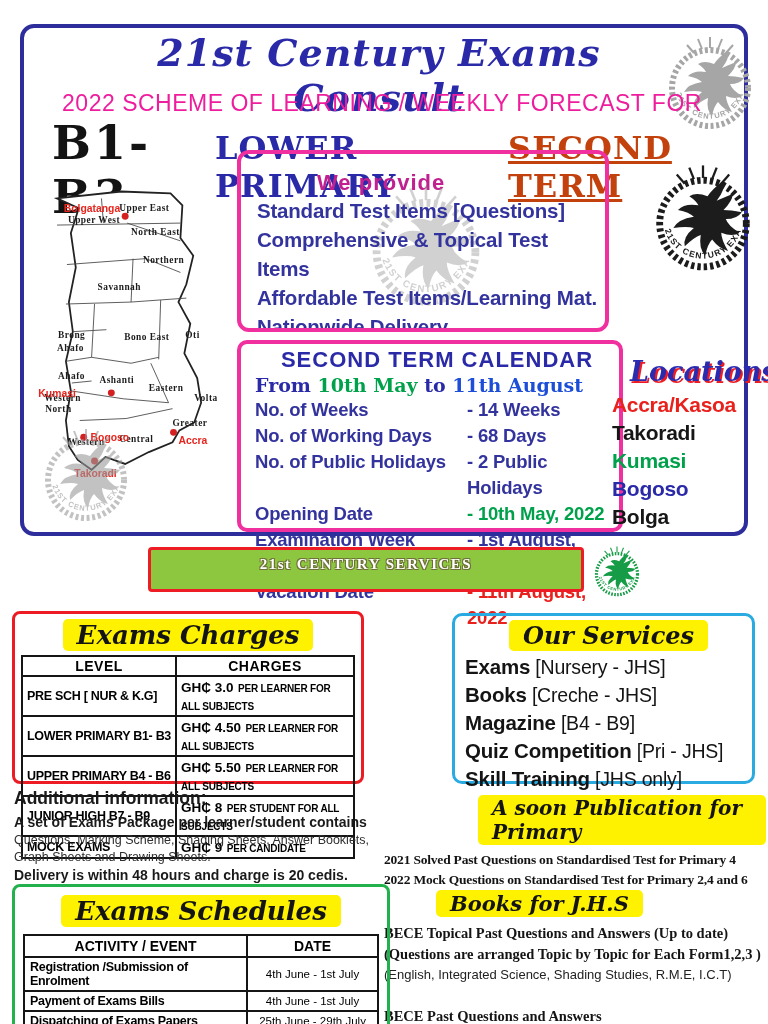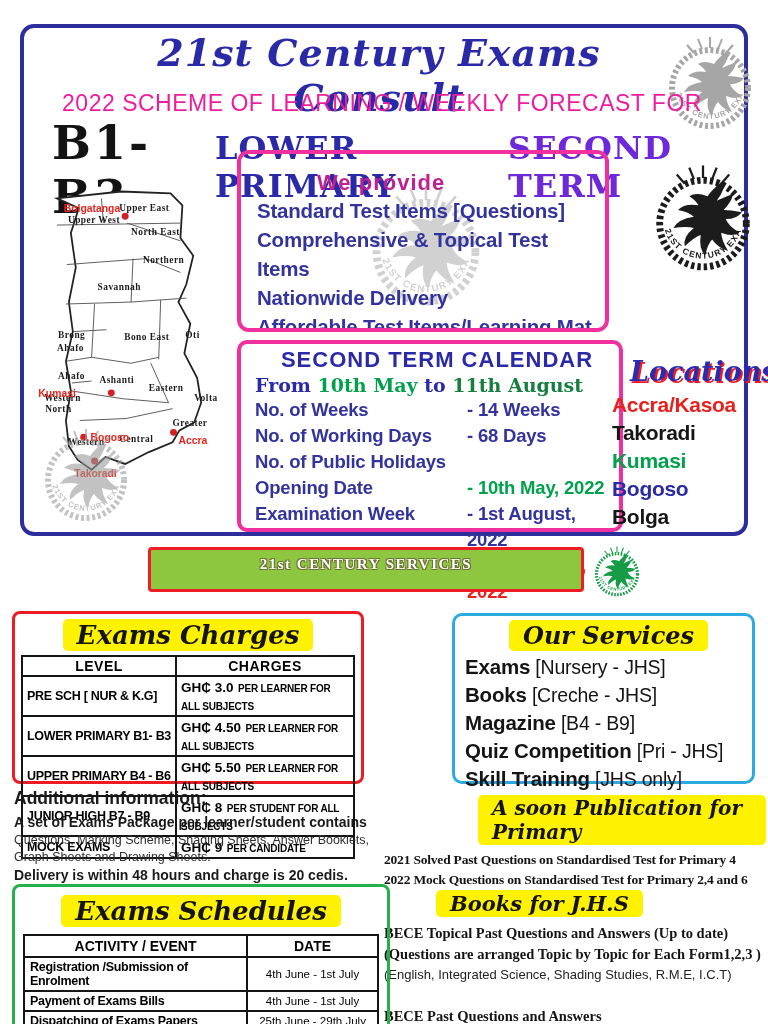--- a/index.html
+++ b/index.html
@@ -15,21 +15,21 @@
   .main-box { position:absolute; left:20px; top:24px; width:728px; height:512px;
     border:4px solid #2d2d9c; border-radius:14px; background:#fff; }
   .brand { position:absolute; top:2px; left:60px; width:590px; text-align:center;
     font-size:38px; color:#2a2aa8; letter-spacing:1px; }
   .subtitle { position:absolute; top:62px; left:28px; width:660px; text-align:center;
     font-size:23px; font-weight:400; color:#ee1d9e; letter-spacing:0.5px; }
   .grade-row { position:absolute; top:88px; left:28px; display:flex; align-items:baseline; gap:20px;
     font-family:"DejaVu Serif", serif; font-weight:700; }
   .grade { font-size:46px; color:#131313; letter-spacing:3px; }
   .level { font-size:32px; color:#2a2aa8; letter-spacing:1px; }
-  .term  { font-size:32px; color:#6d28d9; letter-spacing:1px; }
+  .term  { font-size:32px; color:#c2410c; letter-spacing:1px;text-decoration:underline; }
 
   
   .logo { display:block; }
   .logo-header { position:absolute; left:636px; top:6px; width:100px; height:100px; color:#a6a6a6; }
   .logo-black  { position:absolute; left:622px; top:134px; width:114px; height:114px; color:#1c1c1c; }
   .logo-wm-provide { position:absolute; left:120px; top:28px; width:130px; height:130px; color:#9a9a9a; opacity:0.45; }
   .logo-wm-map { position:absolute; left:6px; top:272px; width:100px; height:100px; color:#9a9a9a; opacity:0.6; }
   .logo-banner { position:absolute; left:590px; top:545px; width:54px; height:54px; color:#169c46; }
 
   
@@ -39,21 +39,21 @@
   .provide-box { position:absolute; left:213px; top:122px; width:372px; height:182px;
     border:4px solid #f0309f; border-radius:12px; padding:4px 0 0 16px; overflow:hidden; }
   .provide-title { font-size:22px; font-weight:700; color:#c02090; margin-left:60px; letter-spacing:1px;margin-top:12px; }
   .provide-item { font-size:20.5px; font-weight:700; color:#33339e; line-height:29px; letter-spacing:-0.2px; position:relative; z-index:1; }
 
   
   .calendar-box { position:absolute; left:213px; top:312px; width:386px; height:192px;
     border:4px solid #f0309f; border-radius:10px; padding:3px 0 0 14px; }
   .cal-title { text-align:center; font-size:22px; font-weight:700; color:#2a2aa8; letter-spacing:1px; }
   .cal-from { font-family:"DejaVu Serif", serif; font-weight:700; font-size:19px; color:#2a2aa8; margin:1px 0 1px 0; }
-  .cal-from .d1 { color:#00a14b; } .cal-from .d2 { color:#15803d; }
+  .cal-from .d1 { color:#00a14b; } .cal-from .d2 { color:#1d4ed8; }
   .cal-row { display:flex; font-weight:700; font-size:18.5px; color:#33339e; line-height:26px; letter-spacing:-0.2px; }
   .cal-row .lbl { width:212px; flex:none; }
   .cal-row .val.green { color:#00a14b; } .cal-row .val.red { color:#e8211d; }
 
   
   .locations { position:absolute; left:588px; top:328px; width:150px; }
   .loc-title { font-size:27px; color:#2b2bb0; text-shadow:2px 2px 0 #ed1c24; margin-left:18px; margin-bottom:4px; }
   .loc-item { font-size:21px; font-weight:800; line-height:28px; letter-spacing:-0.3px; }
   .c-red { color:#e8211d; } .c-black { color:#161616; } .c-green { color:#00a14b; } .c-navy { color:#2a2aa8; }
 
@@ -212,22 +212,22 @@
         </svg>
     </div>
 
     <div class="provide-box">
       <svg class="logo logo-wm-provide" viewBox="0 0 100 100">
           <use href="#eagle-logo"></use>
         </svg>
       <div class="provide-title">We provide</div>
       <div class="provide-item">Standard Test Items [Questions]</div>
       <div class="provide-item">Comprehensive &amp; Topical Test Items</div>
+      <div class="provide-item">Affordable Test Items/Learning Mat.</div>
       <div class="provide-item">Nationwide Delivery</div>
-      <div class="provide-item">Affordable Test Items/Learning Mat.</div>
       <div class="provide-item">Less than 48 hours Delivery Service</div>
     </div>
 
     <div class="calendar-box">
       <div class="cal-title">SECOND TERM CALENDAR</div>
       <div class="cal-from">
         <span>From</span>
         <span class="d1">10th May</span>
         <span>to</span>
         <span class="d2">11th August</span>
@@ -235,20 +235,21 @@
       <div class="cal-row">
         <span class="lbl">No. of Weeks</span>
         <span class="val">- 14 Weeks</span>
       </div>
       <div class="cal-row">
         <span class="lbl">No. of Working Days</span>
         <span class="val">- 68 Days</span>
       </div>
       <div class="cal-row">
         <span class="lbl">No. of Public Holidays</span>
+        <span class="val">- 2 Public Holidays</span>
       </div>
       <div class="cal-row">
         <span class="lbl">Opening Date</span>
         <span class="val green">- 10th May, 2022</span>
       </div>
       <div class="cal-row">
         <span class="lbl">Examination Week</span>
         <span class="val">- 1st August, 2022</span>
       </div>
       <div class="cal-row">

